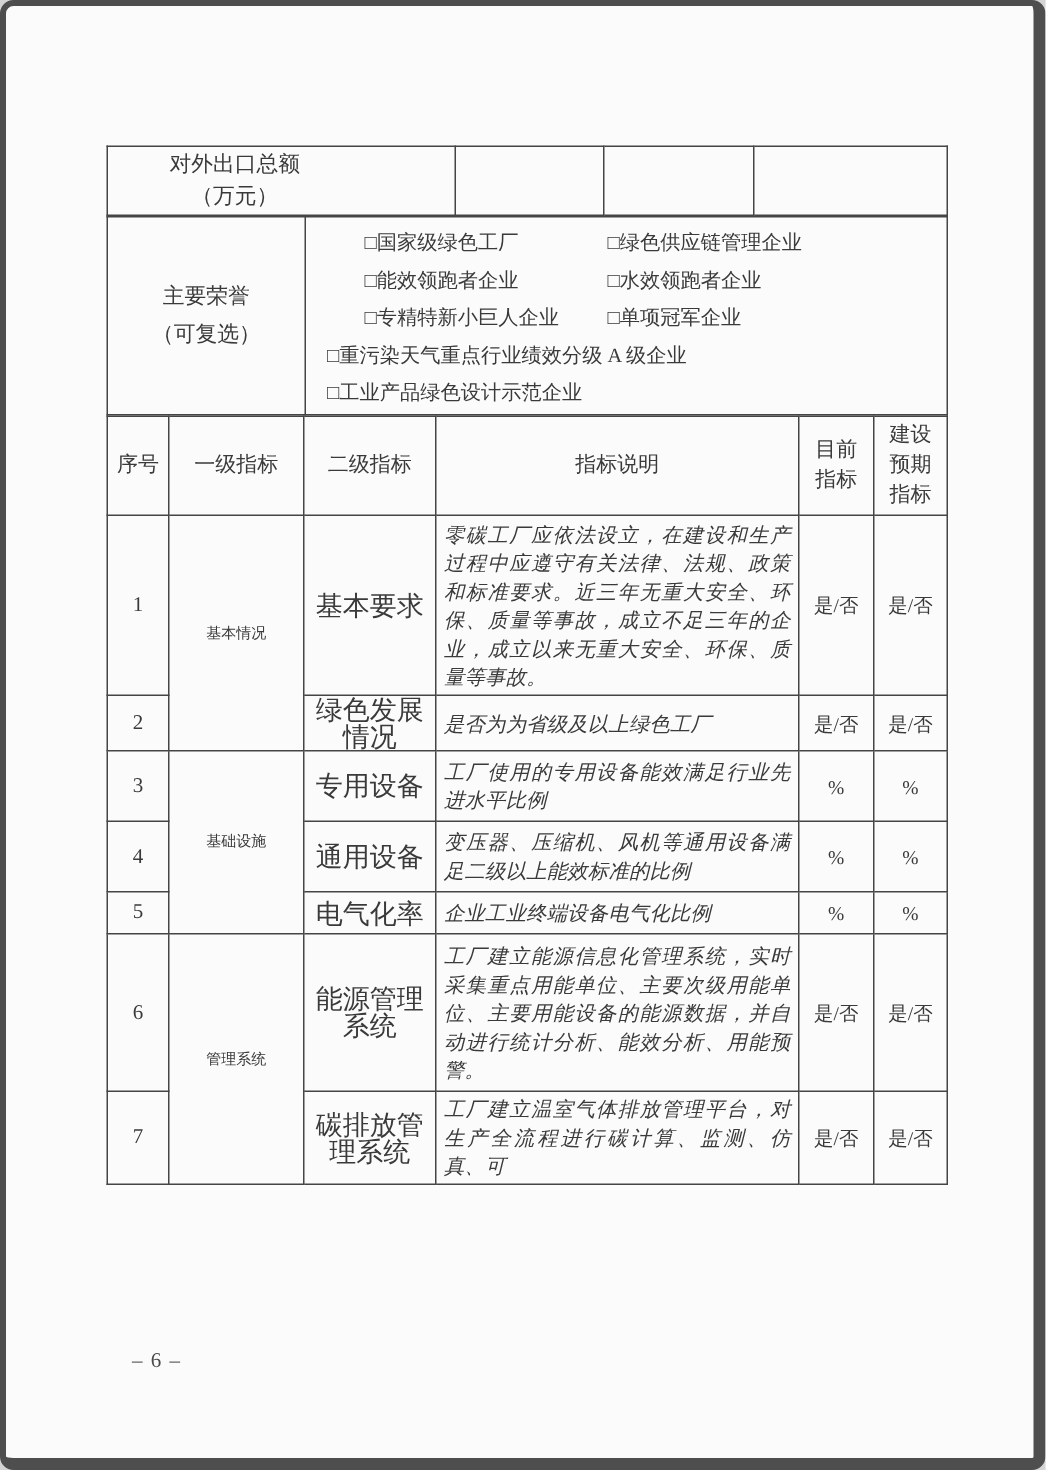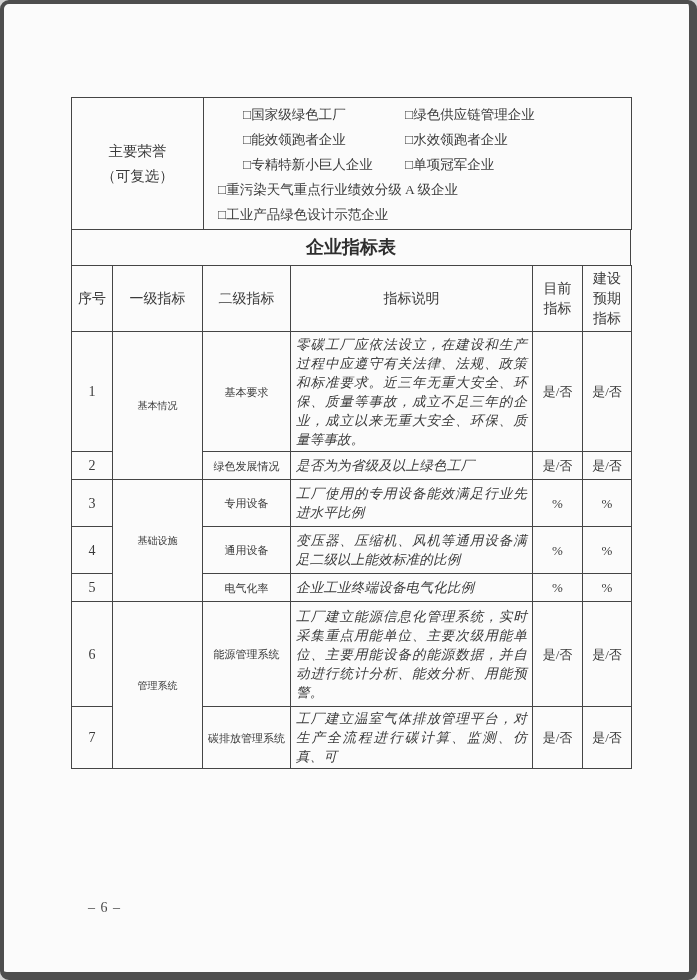--- a/index.html
+++ b/index.html
@@ -44,21 +44,21 @@
     border-left:1px solid #454545; border-right:1px solid #454545;
     height:35px; line-height:35px; text-align:center;
     font-weight:bold; font-size:18px; color:#2e2e2e;
     width:560px;
   }
 
   
   .t-main td.hdr { font-size:14px; line-height:20px; white-space:pre-line; }
   .t-main td.num  { font-size:14px; }
   .t-main td.lv1  { font-size:10px; }
-  .t-main td.lv2  { font-size:11px; line-height:18px; padding:0 5px; }
+  .t-main td.lv2  { font-size:18px; line-height:18px; padding:0 5px; }
   .t-main td.desc {
     text-align:justify; text-justify:inter-character;
     font-size:13.5px; line-height:19px; letter-spacing:0.2px;
     padding:2px 5px; vertical-align:middle;font-style:italic;
   }
   .t-main td.val { font-size:13px; }
 
   .page-number {
     position:absolute; left:84px; top:896px;
     font-size:14px; letter-spacing:1px; color:#4a4a4a;
@@ -72,20 +72,27 @@
 
     <table class="t-top">
       <colgroup>
         <col style="width:132px">
           <col style="width:100px">
         <col style="width:99px">
           <col style="width:100px">
           <col style="width:129px">
       </colgroup>
       <tbody>
+      <tr style="height:46px">
+        <td class="lbl lbl-wide" colspan="2">对外出口总额
+（万元）</td>
+        <td></td>
+        <td></td>
+        <td></td>
+      </tr>
     </tbody>
       </table>
 
     <table class="t-honors">
       <colgroup>
           <col style="width:132px">
           <col style="width:428px">
         </colgroup>
       <tbody>
           <tr style="height:130px">
@@ -105,21 +112,20 @@
             <span>□重污染天气重点行业绩效分级 A 级企业</span>
           </div>
           <div class="honor-line">
             <span>□工业产品绿色设计示范企业</span>
           </div>
         </td>
       </tr>
     </tbody>
       </table>
 
-    <div class="t-title">企业指标表</div>
 
     <table class="t-main">
       <colgroup>
         <col style="width:41px">
           <col style="width:90px">
           <col style="width:88px">
         <col style="width:242px">
           <col style="width:50px">
           <col style="width:49px">
       </colgroup>

